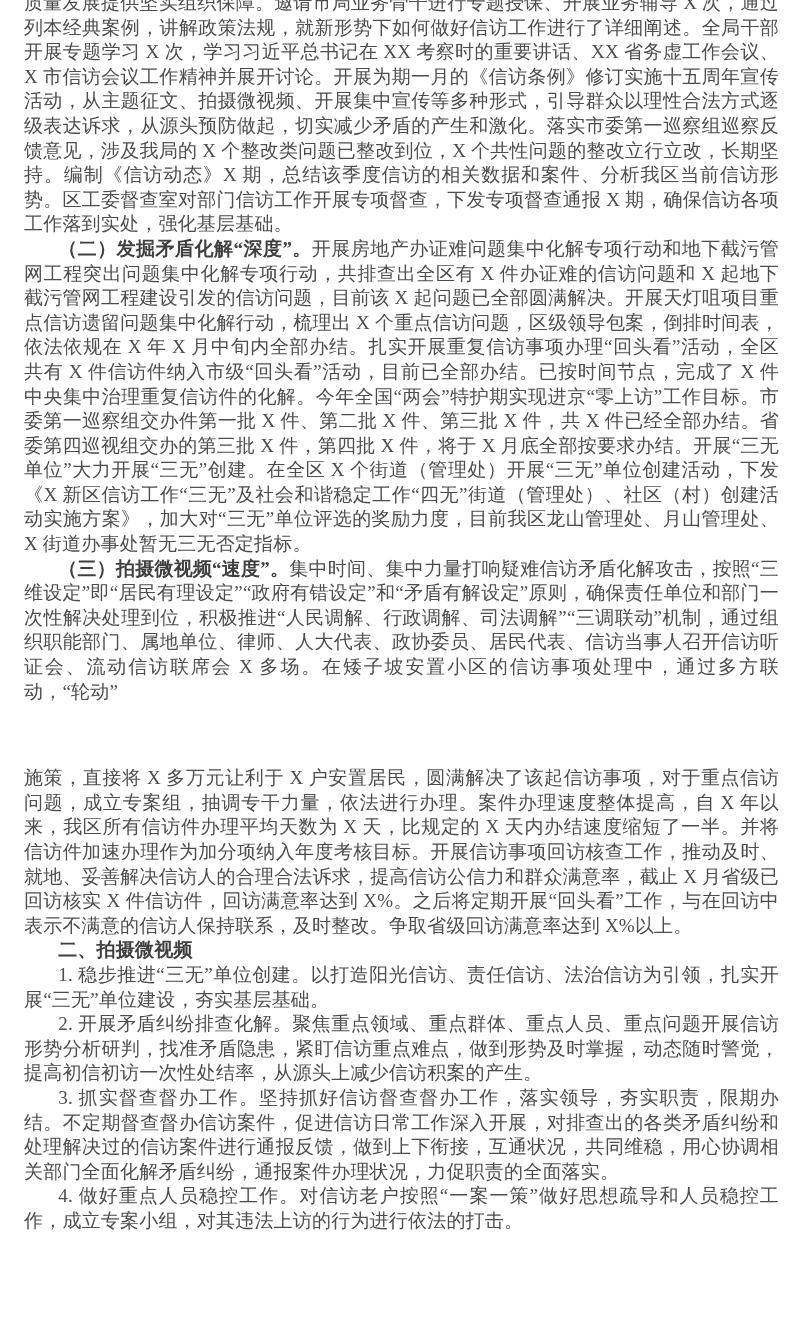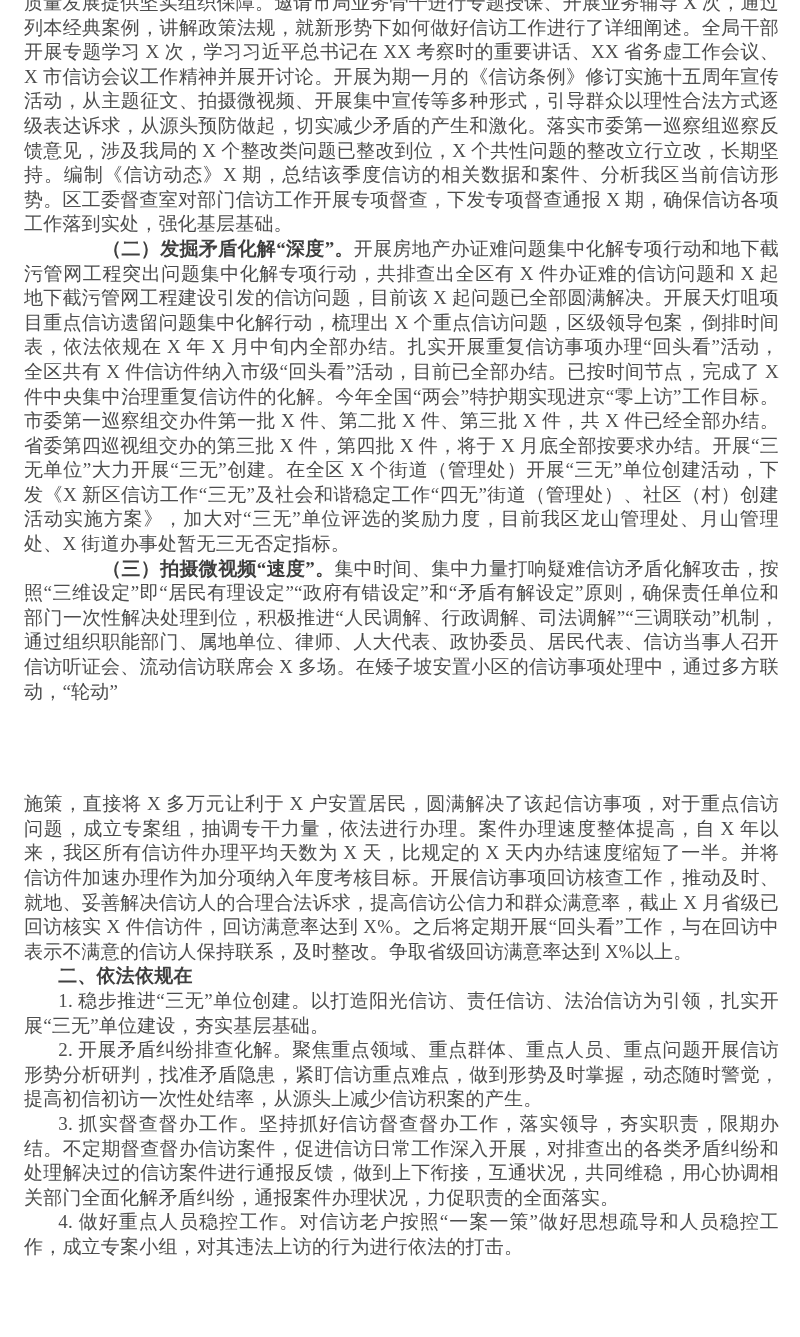--- a/index.html
+++ b/index.html
@@ -22,38 +22,38 @@
     line-height: 24.6px;
     color: #4d4d4d;
     text-align: justify;
     text-justify: inter-ideograph;
     letter-spacing: 0.2px;
   }
 
   .para { margin: 0; padding: 0; text-indent: 0; }
   .indent { text-indent: 1.8em; }
   .heading { font-weight: bold; color: #3f3f3f; }
-  .lead { font-weight: bold; color: #3f3f3f; margin-left: 44px; }
-  .page-break-gap { margin-top: 88px; }
+  .lead { font-weight: bold; color: #3f3f3f; }
+  .page-break-gap { margin-top: 62px; }
 </style>
 </head>
 <body>
 
 <div class="screenshot">
   <div class="text-block">
 
     <p class="para">质量发展提供坚实组织保障。邀请市局业务骨干进行专题授课、开展业务辅导 X 次，通过列本经典案例，讲解政策法规，就新形势下如何做好信访工作进行了详细阐述。全局干部开展专题学习 X 次，学习习近平总书记在 XX 考察时的重要讲话、XX 省务虚工作会议、X 市信访会议工作精神并展开讨论。开展为期一月的《信访条例》修订实施十五周年宣传活动，从主题征文、拍摄微视频、开展集中宣传等多种形式，引导群众以理性合法方式逐级表达诉求，从源头预防做起，切实减少矛盾的产生和激化。落实市委第一巡察组巡察反馈意见，涉及我局的 X 个整改类问题已整改到位，X 个共性问题的整改立行立改，长期坚持。编制《信访动态》X 期，总结该季度信访的相关数据和案件、分析我区当前信访形势。区工委督查室对部门信访工作开展专项督查，下发专项督查通报 X 期，确保信访各项工作落到实处，强化基层基础。</p>
 
     <p class="para indent"><b class="lead">（二）发掘矛盾化解“深度”。</b><span>开展房地产办证难问题集中化解专项行动和地下截污管网工程突出问题集中化解专项行动，共排查出全区有 X 件办证难的信访问题和 X 起地下截污管网工程建设引发的信访问题，目前该 X 起问题已全部圆满解决。开展天灯咀项目重点信访遗留问题集中化解行动，梳理出 X 个重点信访问题，区级领导包案，倒排时间表，依法依规在 X 年 X 月中旬内全部办结。扎实开展重复信访事项办理“回头看”活动，全区共有 X 件信访件纳入市级“回头看”活动，目前已全部办结。已按时间节点，完成了 X 件中央集中治理重复信访件的化解。今年全国“两会”特护期实现进京“零上访”工作目标。市委第一巡察组交办件第一批 X 件、第二批 X 件、第三批 X 件，共 X 件已经全部办结。省委第四巡视组交办的第三批 X 件，第四批 X 件，将于 X 月底全部按要求办结。开展“三无单位”大力开展“三无”创建。在全区 X 个街道（管理处）开展“三无”单位创建活动，下发《X 新区信访工作“三无”及社会和谐稳定工作“四无”街道（管理处）、社区（村）创建活动实施方案》，加大对“三无”单位评选的奖励力度，目前我区龙山管理处、月山管理处、X 街道办事处暂无三无否定指标。</span></p>
 
     <p class="para indent"><b class="lead">（三）拍摄微视频“速度”。</b><span>集中时间、集中力量打响疑难信访矛盾化解攻击，按照“三维设定”即“居民有理设定”“政府有错设定”和“矛盾有解设定”原则，确保责任单位和部门一次性解决处理到位，积极推进“人民调解、行政调解、司法调解”“三调联动”机制，通过组织职能部门、属地单位、律师、人大代表、政协委员、居民代表、信访当事人召开信访听证会、流动信访联席会 X 多场。在矮子坡安置小区的信访事项处理中，通过多方联动，“轮动”</span></p>
 
     <p class="para page-break-gap">施策，直接将 X 多万元让利于 X 户安置居民，圆满解决了该起信访事项，对于重点信访问题，成立专案组，抽调专干力量，依法进行办理。案件办理速度整体提高，自 X 年以来，我区所有信访件办理平均天数为 X 天，比规定的 X 天内办结速度缩短了一半。并将信访件加速办理作为加分项纳入年度考核目标。开展信访事项回访核查工作，推动及时、就地、妥善解决信访人的合理合法诉求，提高信访公信力和群众满意率，截止 X 月省级已回访核实 X 件信访件，回访满意率达到 X%。之后将定期开展“回头看”工作，与在回访中表示不满意的信访人保持联系，及时整改。争取省级回访满意率达到 X%以上。</p>
 
-    <p class="para indent heading">二、依法依规在</p>
+    <p class="para indent heading">二、拍摄微视频</p>
 
     <p class="para indent">1. 稳步推进“三无”单位创建。以打造阳光信访、责任信访、法治信访为引领，扎实开展“三无”单位建设，夯实基层基础。</p>
 
     <p class="para indent">2. 开展矛盾纠纷排查化解。聚焦重点领域、重点群体、重点人员、重点问题开展信访形势分析研判，找准矛盾隐患，紧盯信访重点难点，做到形势及时掌握，动态随时警觉，提高初信初访一次性处结率，从源头上减少信访积案的产生。</p>
 
     <p class="para indent">3. 抓实督查督办工作。坚持抓好信访督查督办工作，落实领导，夯实职责，限期办结。不定期督查督办信访案件，促进信访日常工作深入开展，对排查出的各类矛盾纠纷和处理解决过的信访案件进行通报反馈，做到上下衔接，互通状况，共同维稳，用心协调相关部门全面化解矛盾纠纷，通报案件办理状况，力促职责的全面落实。</p>
 
     <p class="para indent">4. 做好重点人员稳控工作。对信访老户按照“一案一策”做好思想疏导和人员稳控工作，成立专案小组，对其违法上访的行为进行依法的打击。</p>
 
   </div>

